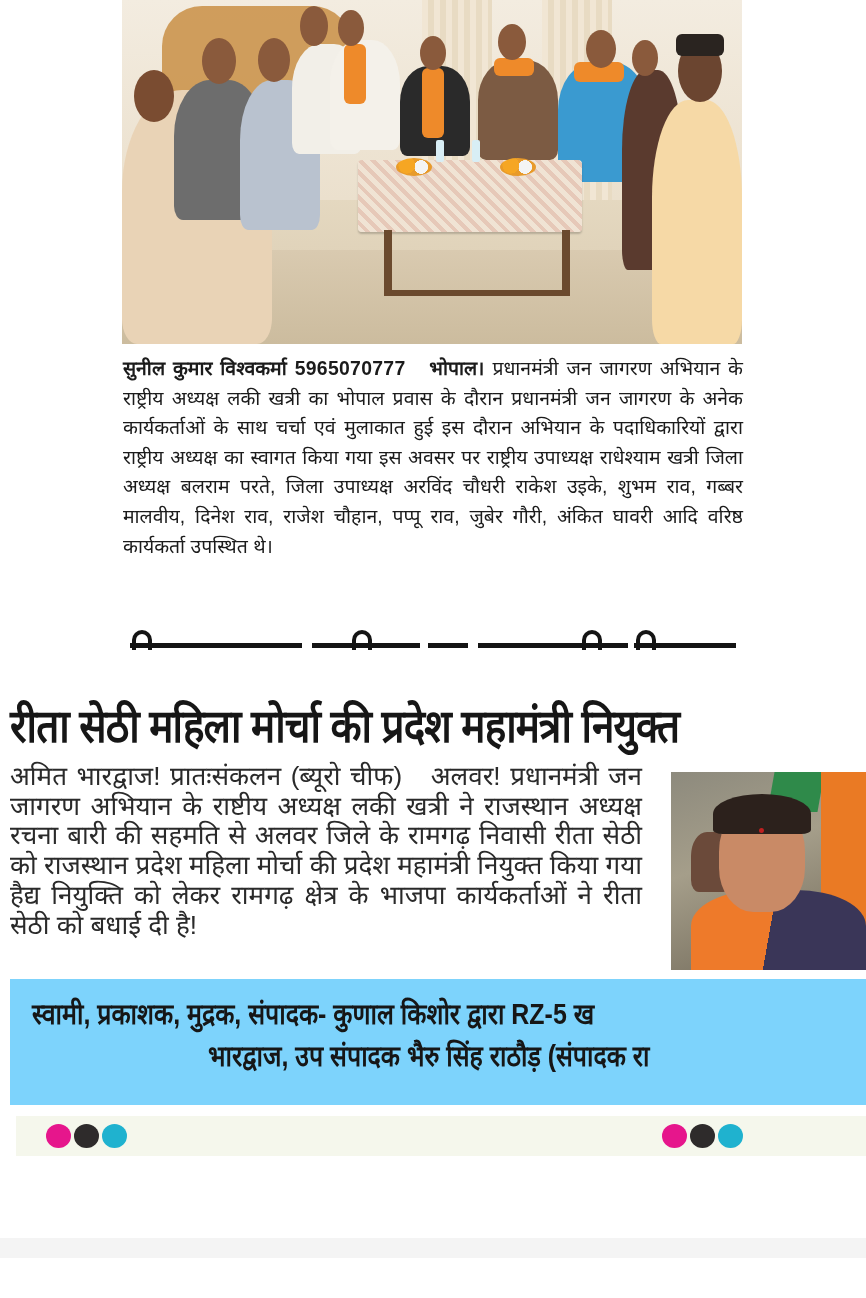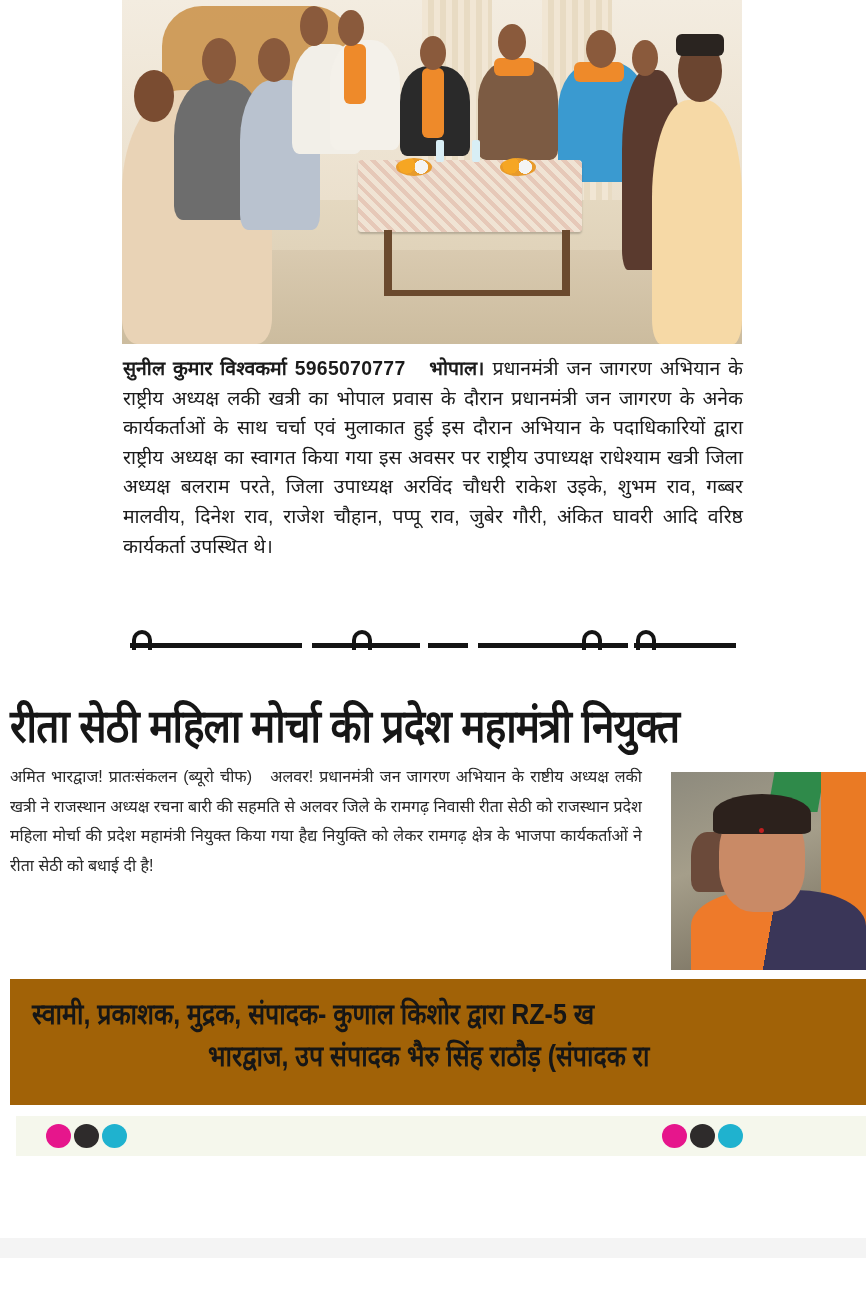--- a/index.html
+++ b/index.html
@@ -45,37 +45,37 @@
   
   #headline2 {
     left:10px; top:697px; width:856px;
     font-family: "Liberation Sans", sans-serif; font-weight:bold;
     font-size:46px; line-height:58px; color:#161616; letter-spacing:-1px;
     transform:scaleX(0.88); transform-origin:left top; white-space:nowrap;
   }
   #article2 {
     left:10px; top:762px; width:632px;
     font-family: "Liberation Sans", sans-serif;
-    font-size:16px; line-height:29.7px; text-align:justify; color:#2a2a2a;
+    font-size:26px; line-height:29.7px; text-align:justify; color:#2a2a2a;
   }
   #portrait {
     left:671px; top:772px; width:195px; height:198px; overflow:hidden;
     background:linear-gradient(160deg,#8d8a7d 0%,#a59e8a 40%,#6e6656 100%);
   }
   #portrait .flag-green { position:absolute; left:100px; top:0; width:50px; height:40px; background:#2f8a4a; transform:skewX(-10deg); }
   #portrait .flag-orange { position:absolute; left:150px; top:0; width:45px; height:198px; background:#ea7a24; }
   #portrait .face { position:absolute; left:48px; top:30px; width:86px; height:110px; border-radius:45% 45% 40% 40%; background:#c98a66; }
   #portrait .hair { position:absolute; left:42px; top:22px; width:98px; height:40px; border-radius:50% 50% 10% 10%; background:#2c211c; }
   #portrait .bindi { position:absolute; left:88px; top:56px; width:5px; height:5px; border-radius:50%; background:#c02020; }
   #portrait .saree { position:absolute; left:20px; top:118px; width:175px; height:90px; background:linear-gradient(100deg,#ee7a2a 0 45%,#3a3658 45% 100%); border-radius:40% 40% 0 0; }
   #portrait .man { position:absolute; left:20px; top:60px; width:40px; height:60px; background:#6b4a3a; border-radius:40% 40% 20% 20%; }
 
   
   #imprint {
-    left:10px; top:979px; width:856px; height:126px; background:#a16207; overflow:hidden;
+    left:10px; top:979px; width:856px; height:126px; background:#7dd3fc; overflow:hidden;
   }
   #imprint .line1, #imprint .line2 {
     position:absolute; white-space:nowrap; font-family:"Liberation Sans", sans-serif;
     font-weight:bold; font-size:29px; color:#161616; transform:scaleX(0.86); transform-origin:left top;
   }
   #imprint .line1 { left:22px; top:14px; }
   #imprint .line2 { left:198px; top:56px; }
 
   
   #reg-strip {

